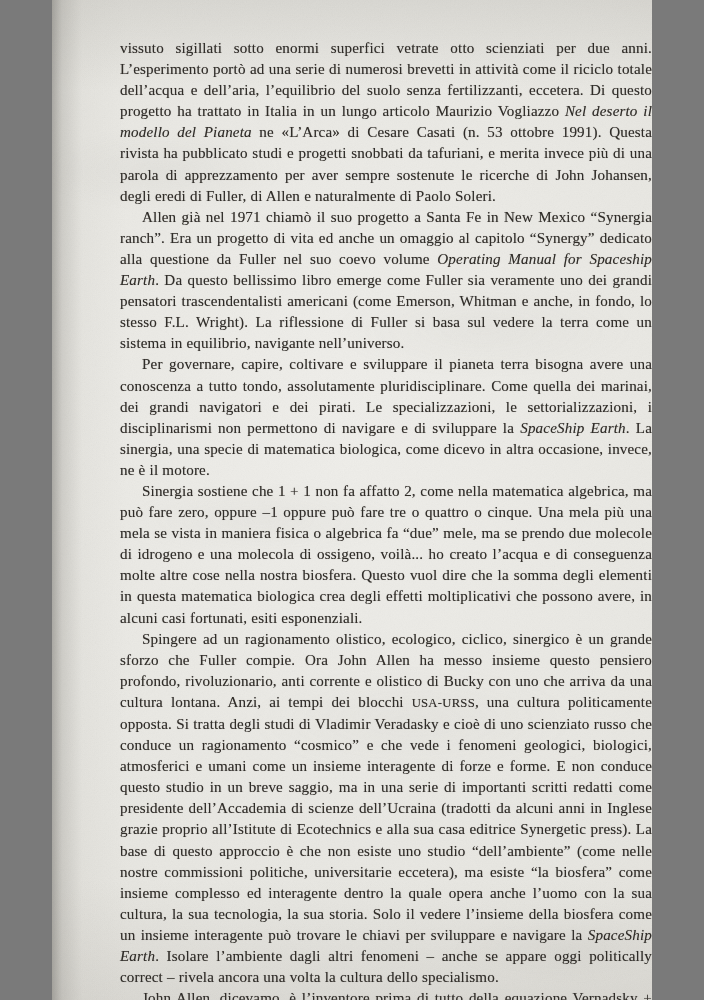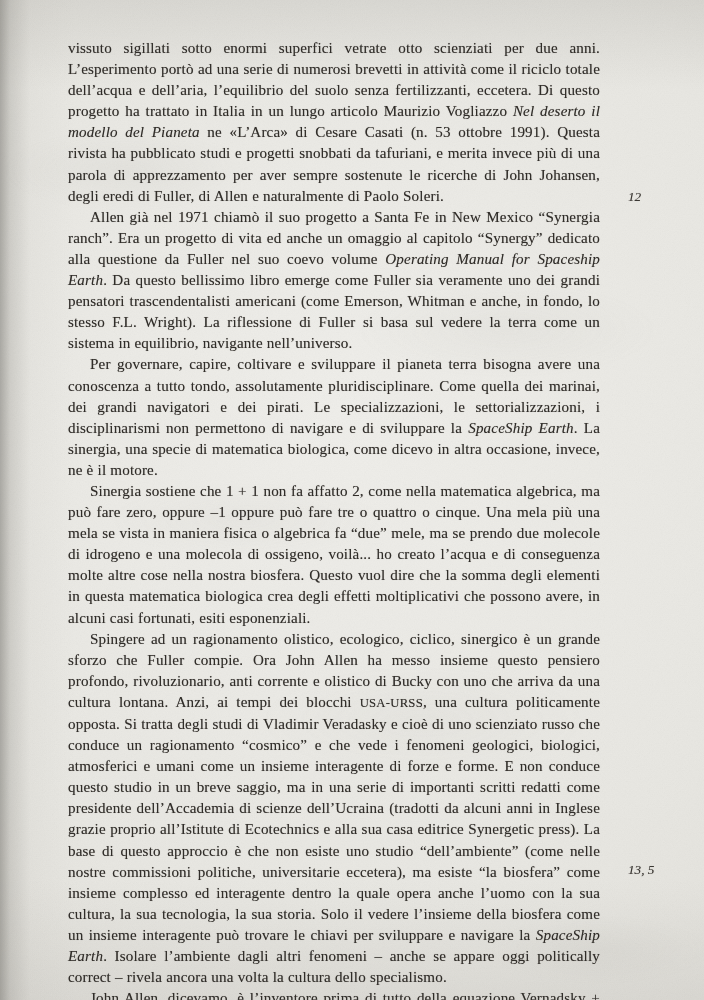--- a/index.html
+++ b/index.html
@@ -4,21 +4,21 @@
 <title>Scanned book page</title>
 <style>
   html, body {
     margin: 0;
     padding: 0;
     background: #7a7a7a;
   }
 
   .page {
     position: relative;
-    width: 704px;
+    width: 600px;
     height: 1000px;
     margin: 0 auto;
     overflow: hidden;
     background-color: #e9e8e4;
     background-image:
       
       linear-gradient(to right,
         rgba(120,118,112,0.55) 0px,
         rgba(150,148,142,0.32) 10px,
         rgba(190,188,182,0.12) 30px,

